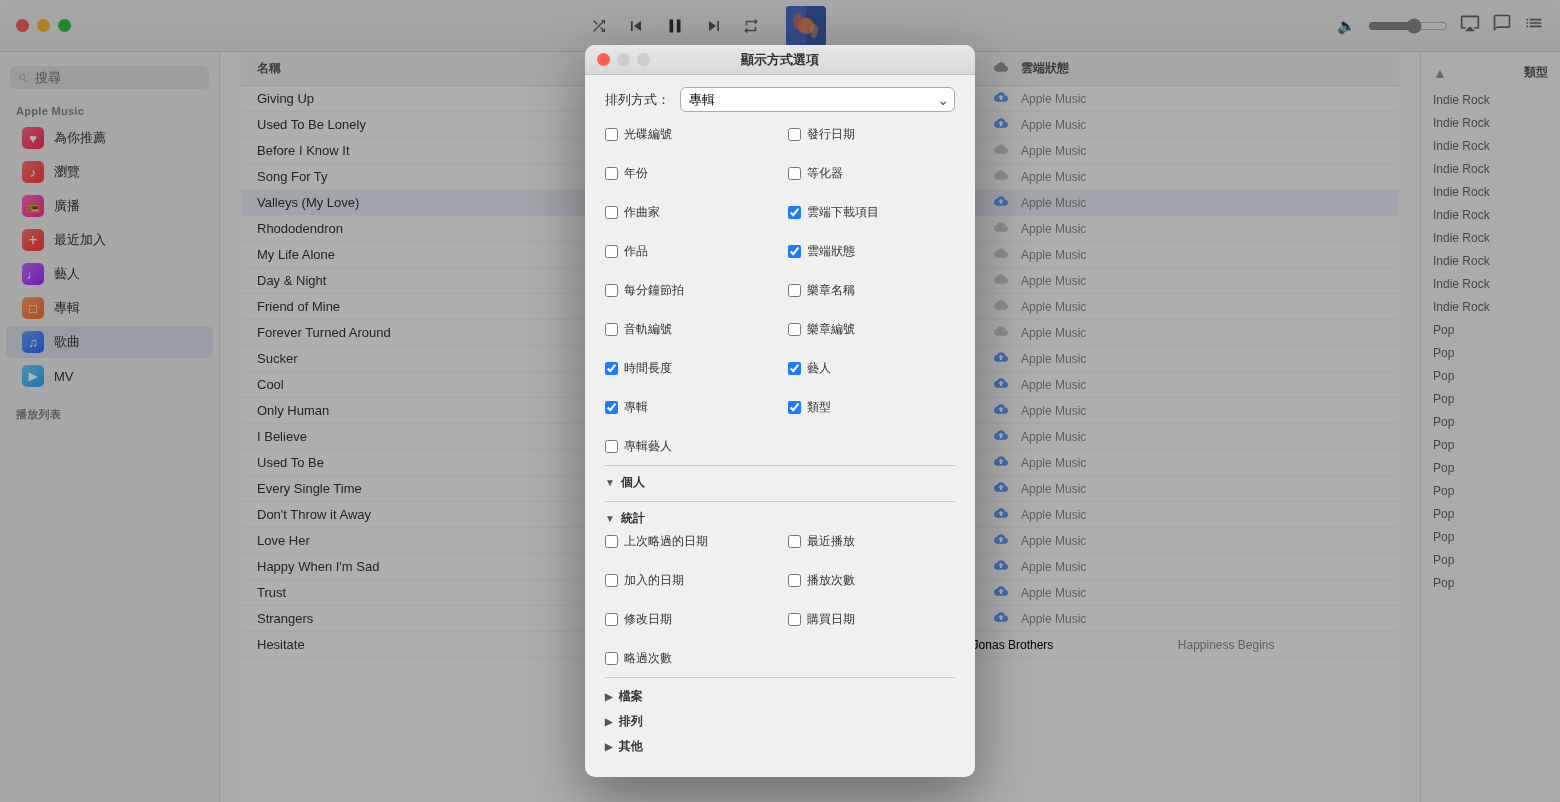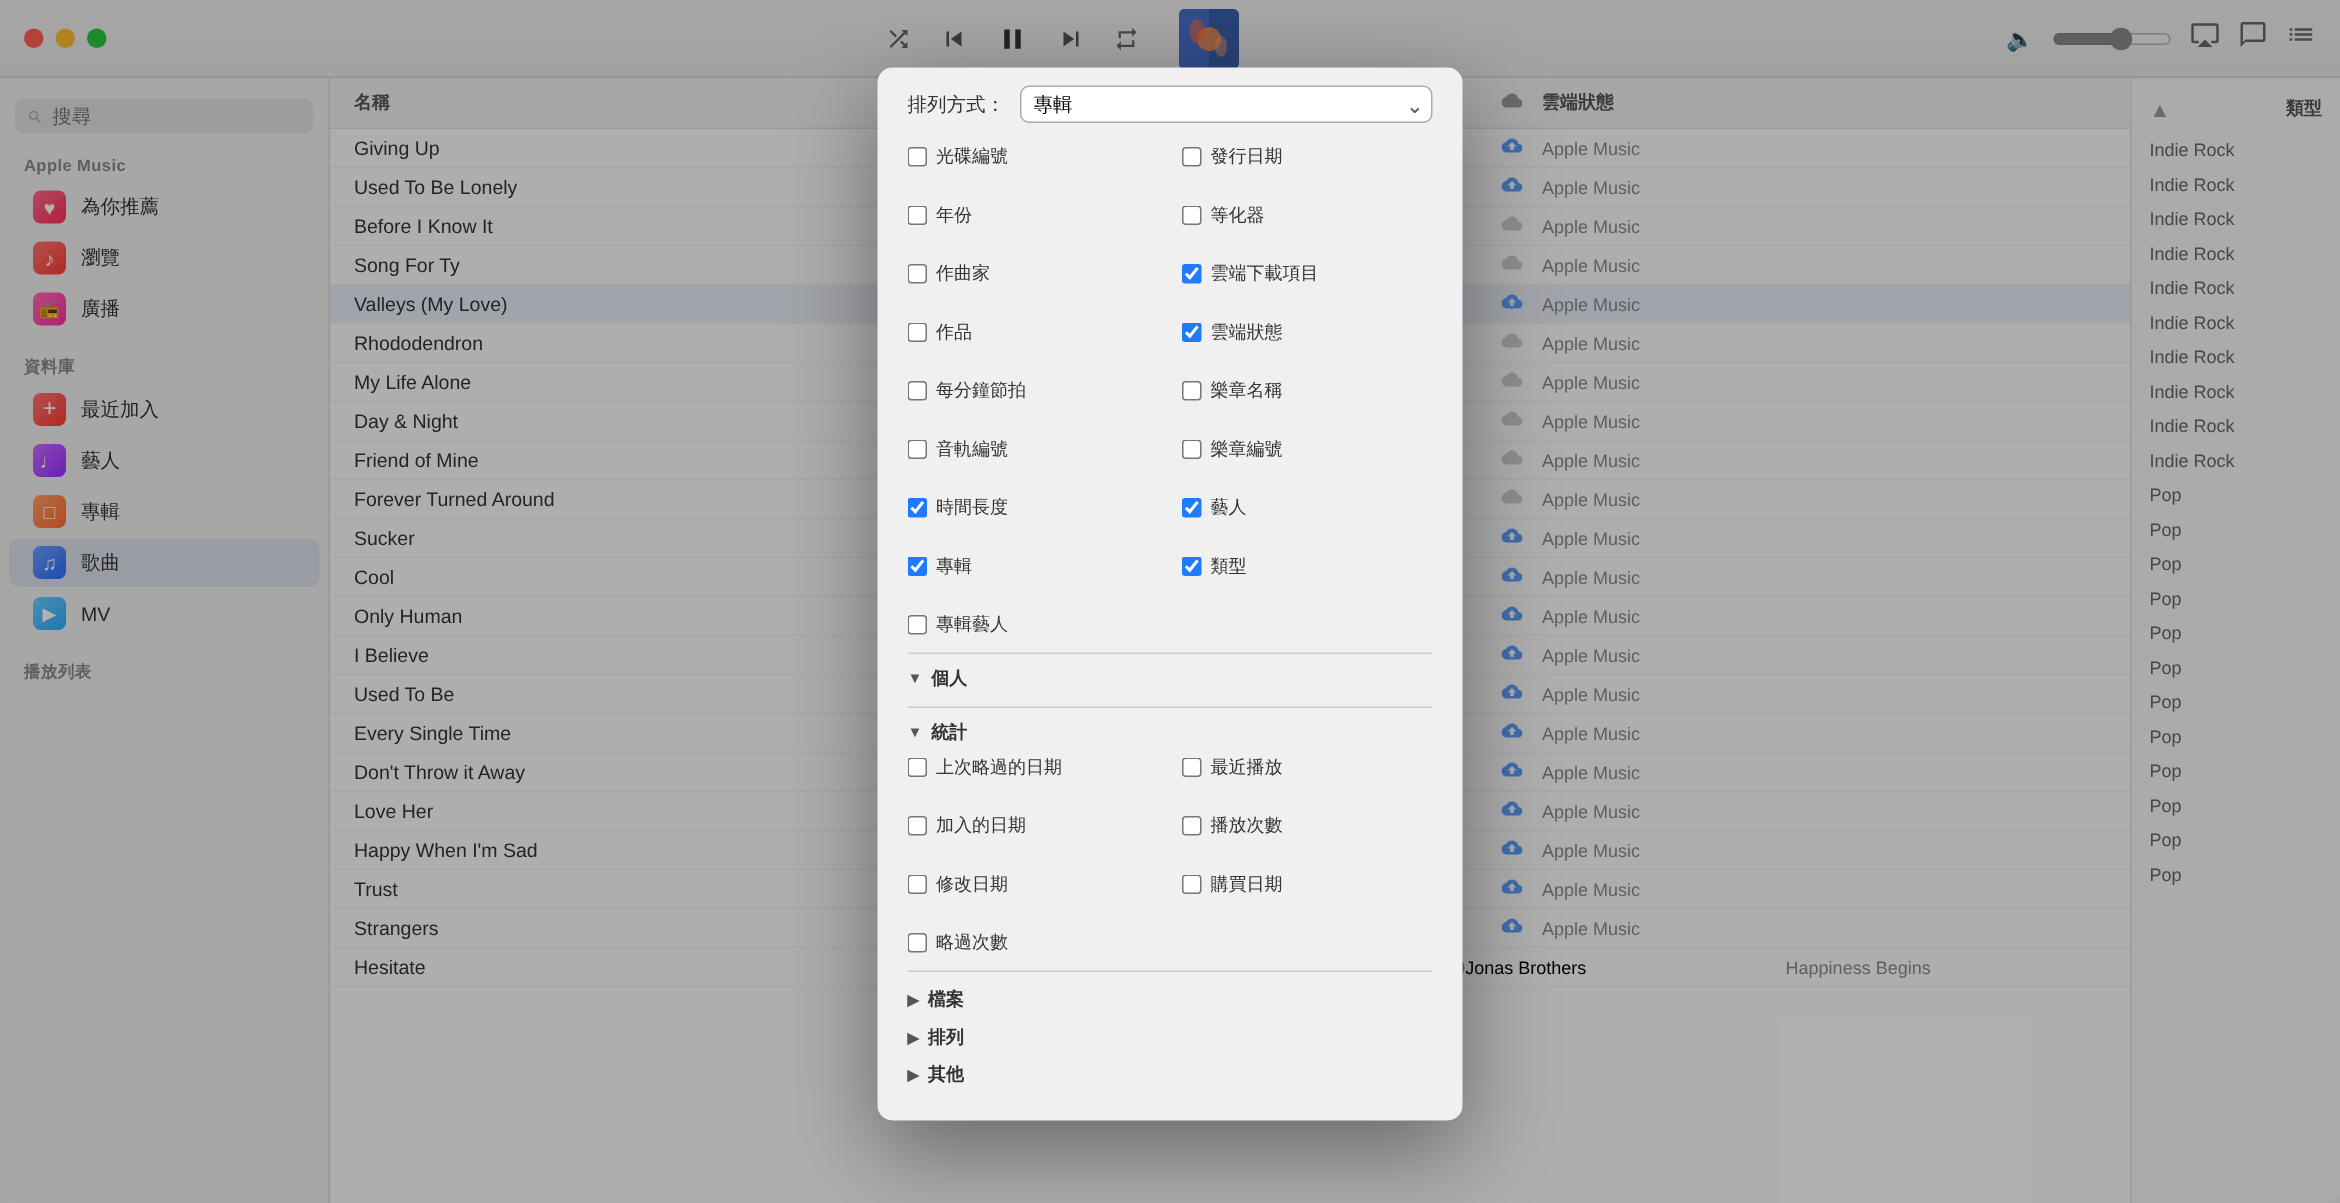--- a/index.html
+++ b/index.html
@@ -106,20 +106,21 @@
       cursor: pointer;
       font-size: 18px;
       color: #666;
     }
 
     
     .content-area {
       display: flex;
       flex: 1;
       overflow: hidden;
+      gap: 21px;
     }
 
     
     .sidebar {
       width: 220px;
       background: #f0f0f0;
       border-right: 1px solid #d8d8d8;
       display: flex;
       flex-direction: column;
       padding: 10px 0;
@@ -524,21 +525,20 @@
       </div>
       <div class="sidebar-item">
         <div class="sidebar-icon icon-browse">♪</div>
         <span>瀏覽</span>
       </div>
       <div class="sidebar-item">
         <div class="sidebar-icon icon-radio" style="font-size:11px;">📻</div>
         <span>廣播</span>
       </div>
 
-      <div class="sidebar-section-label" style="margin-top:10px;">資料庫</div>
 
       <div class="sidebar-item">
         <div class="sidebar-icon icon-recent" style="font-size:16px;">+</div>
         <span>最近加入</span>
       </div>
       <div class="sidebar-item">
         <div class="sidebar-icon icon-artist" style="font-size:13px;">♩</div>
         <span>藝人</span>
       </div>
       <div class="sidebar-item">
@@ -778,20 +778,28 @@
           <div class="genre-item">Pop</div>
           <div class="genre-item">Pop</div>
           <div class="genre-item">Pop</div>
         </div>
     </div>
   </div>
 </div>
 
 <div class="modal-overlay">
   <div class="modal">
+    <div class="modal-title-bar">
+      <div class="modal-window-controls">
+        <button class="modal-btn-close"></button>
+        <button class="modal-btn-min"></button>
+        <button class="modal-btn-max"></button>
+      </div>
+      <div class="modal-title">顯示方式選項</div>
+    </div>
 
     <div class="modal-body">
 
       <div class="sort-row">
         <span class="sort-label">排列方式：</span>
         <div class="sort-select-wrapper">
           <select id="sort-select">
           <option value="專輯">專輯</option><option value="藝人">藝人</option><option value="名稱">名稱</option><option value="類型">類型</option><option value="時間長度">時間長度</option></select>
           <span class="sort-select-arrow">⌄</span>
         </div>

